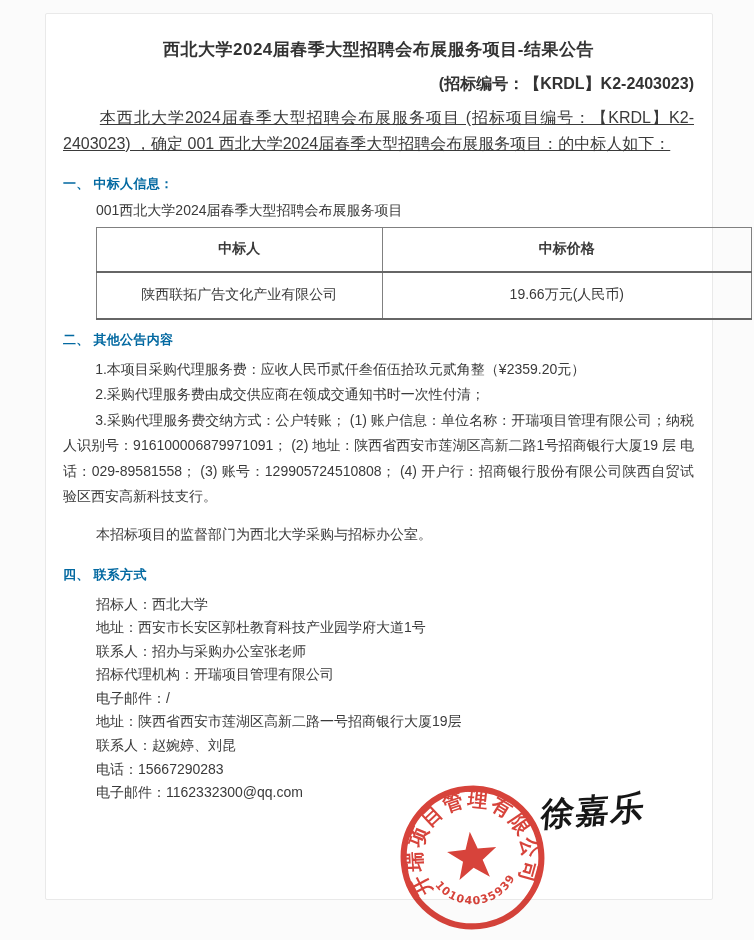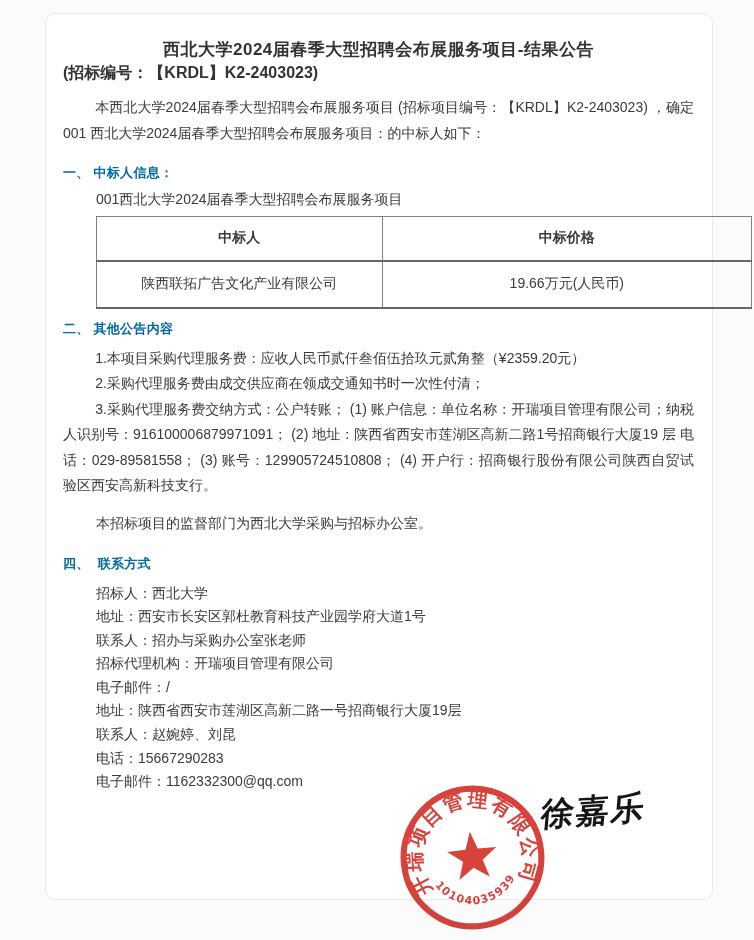--- a/index.html
+++ b/index.html
@@ -10,43 +10,44 @@
       color: #3a3a3a;
       overflow: hidden;
       position: relative;
     }
     .page-card {
       position: absolute;
       left: 45px; top: 13px;
       width: 668px; height: 887px;
       background: #ffffff;
       border: 1px solid #e9e9e9;
-      border-radius: 10px;
+      border-radius: 2px;
       padding: 24px 18px 0 17px;
     }
     .doc-title {
       text-align: center;
       font-size: 17px;
       font-weight: bold;
       color: #333;
       letter-spacing: 0.5px;
     }
     .doc-subtitle {
-      text-align: left;
+      text-align: right;
       font-size: 16px;
       font-weight: bold;
       color: #333;
-      margin-top: 2px;
+      margin-top: 13px;
     }
     .doc-intro {
       margin-top: 10px;
-      font-size: 14px;
+      font-size: 16px;
       line-height: 26px;
       text-indent: 2.3em;
       text-align: justify;
+      text-decoration: underline;
     }
     .sec-heading {
       font-size: 13px;
       font-weight: bold;
       color: #0369a1;
       letter-spacing: 0.3px;
     }
     .sec1-heading { margin-top: 18px; }
     .project-line {
       margin-top: 9px;
@@ -79,21 +80,21 @@
       line-height: 25.5px;
       text-indent: 2.3em;
       text-align: justify;
     }
     .sec3-heading { margin-top: 23px; }
     .sec3-body {
       margin-top: 16px;
       padding-left: 33px;
       font-size: 14px;
     }
-    .sec4-heading { margin-top: 22px; font-family: Liberation Mono, monospace; }
+    .sec4-heading { margin-top: 22px; }
     .contact-block { margin-top: 9px; }
     .contact-line {
       padding-left: 33px;
       font-size: 14px;
       line-height: 23.6px;
     }
     .signature-block {
       margin-top: 14px;
       text-align: right;
       font-size: 14px;

